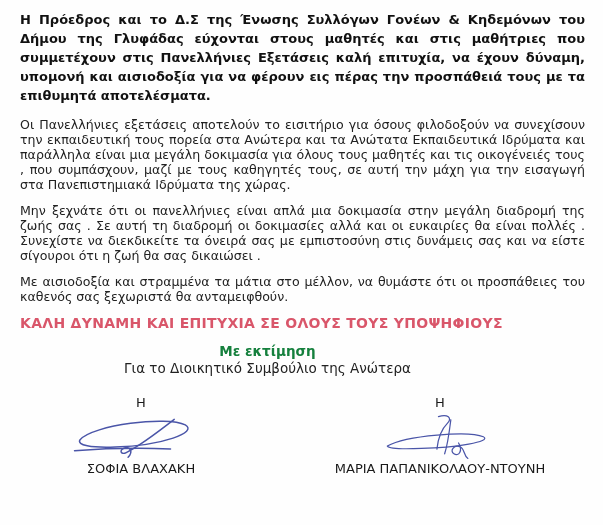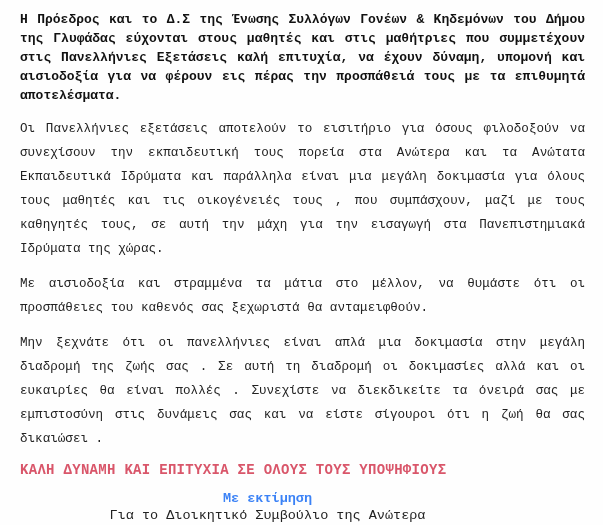--- a/index.html
+++ b/index.html
@@ -13,53 +13,52 @@
     overflow: hidden;
     font-family: "DejaVu Sans", "Liberation Sans", sans-serif;
     color: #1c1c1c;
   }
   .page {
     box-sizing: border-box;
     width: 603px;
     height: 525px;
     padding: 10px 18px 0 20px;
     background: #fefefe;
-    font-family: Liberation Mono, monospace;
   }
   .intro {
     margin: 0 0 12px 0;
     font-size: 13px;
     font-weight: bold;
     line-height: 19px;
     text-align: justify;
     color: #111111;
   }
   .body-par {
     margin: 0 0 11px 0;
     font-size: 12.6px;
-    line-height: 24px;
+    line-height: 15px;
     text-align: justify;
     color: #222222;
   }
   .highlight {
     margin: 5px 0 0 0;
     font-size: 14px;
     font-weight: bold;
     letter-spacing: 0.3px;
     color: var(--highlight-color, #d9566a);
   }
   .closing {
     margin: 12px 70px 0 0;
     text-align: center;
     line-height: 17px;
   }
   .closing .regards {
     font-size: 13.5px;
     font-weight: bold;
-    color: #3b82f6;
+    color: #15803d;
   }
   .closing .on-behalf {
     font-size: 13.5px;
     color: #222222;
   }
   .signatures {
     margin-top: 18px;
     display: flex;
     justify-content: space-between;
     padding: 0 10px 0 16px;
@@ -100,23 +99,23 @@
 </style>
 </head>
 <body>
 
 <div class="page">
 
   <p class="intro">Η Πρόεδρος και το Δ.Σ της Ένωσης Συλλόγων Γονέων &amp; Κηδεμόνων του Δήμου της Γλυφάδας εύχονται στους μαθητές και στις μαθήτριες που συμμετέχουν στις Πανελλήνιες Εξετάσεις καλή επιτυχία, να έχουν δύναμη, υπομονή και αισιοδοξία για να φέρουν εις πέρας την προσπάθειά τους με τα επιθυμητά αποτελέσματα.</p>
 
   <p class="body-par">Οι Πανελλήνιες εξετάσεις αποτελούν το εισιτήριο για όσους φιλοδοξούν να συνεχίσουν την εκπαιδευτική τους πορεία στα Ανώτερα και τα Ανώτατα Εκπαιδευτικά Ιδρύματα και παράλληλα είναι μια μεγάλη δοκιμασία για όλους τους μαθητές και τις οικογένειές τους , που συμπάσχουν, μαζί με τους καθηγητές τους, σε αυτή την μάχη για την εισαγωγή στα Πανεπιστημιακά Ιδρύματα της χώρας.</p>
 
+  <p class="body-par">Μην ξεχνάτε ότι οι πανελλήνιες είναι απλά μια δοκιμασία στην μεγάλη διαδρομή της ζωής σας . Σε αυτή τη διαδρομή οι δοκιμασίες αλλά και οι ευκαιρίες θα είναι πολλές . Συνεχίστε να διεκδικείτε τα όνειρά σας με εμπιστοσύνη στις δυνάμεις σας και να είστε σίγουροι ότι η ζωή θα σας δικαιώσει .</p>
+
   <p class="body-par">Με αισιοδοξία και στραμμένα τα μάτια στο μέλλον, να θυμάστε ότι οι προσπάθειες του καθενός σας ξεχωριστά θα ανταμειφθούν.</p>
-
-  <p class="body-par">Μην ξεχνάτε ότι οι πανελλήνιες είναι απλά μια δοκιμασία στην μεγάλη διαδρομή της ζωής σας . Σε αυτή τη διαδρομή οι δοκιμασίες αλλά και οι ευκαιρίες θα είναι πολλές . Συνεχίστε να διεκδικείτε τα όνειρά σας με εμπιστοσύνη στις δυνάμεις σας και να είστε σίγουροι ότι η ζωή θα σας δικαιώσει .</p>
 
   <p class="highlight">ΚΑΛΗ ΔΥΝΑΜΗ ΚΑΙ ΕΠΙΤΥΧΙΑ ΣΕ ΟΛΟΥΣ ΤΟΥΣ ΥΠΟΨΗΦΙΟΥΣ</p>
 
   <div class="closing">
     <div class="regards">Με εκτίμηση</div>
     <div class="on-behalf">Για το Διοικητικό Συμβούλιο της Ανώτερα</div>
   </div>
 
   <div class="signatures">
 

